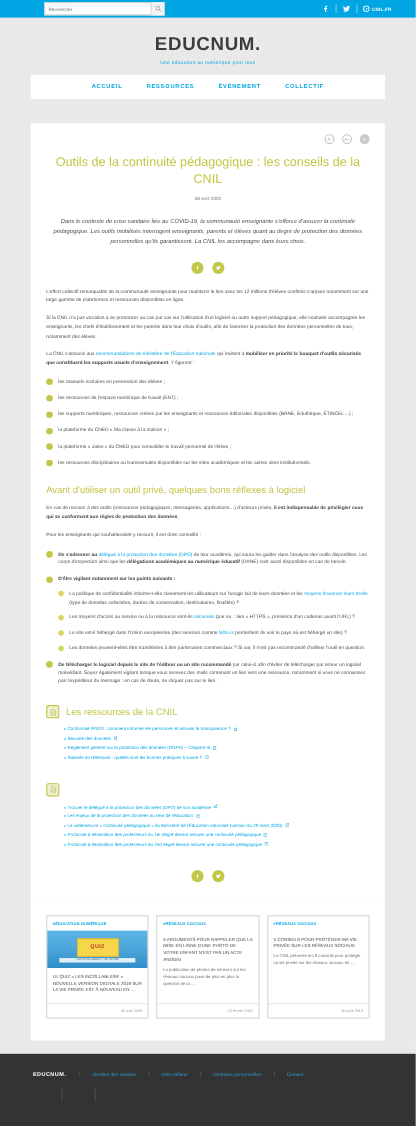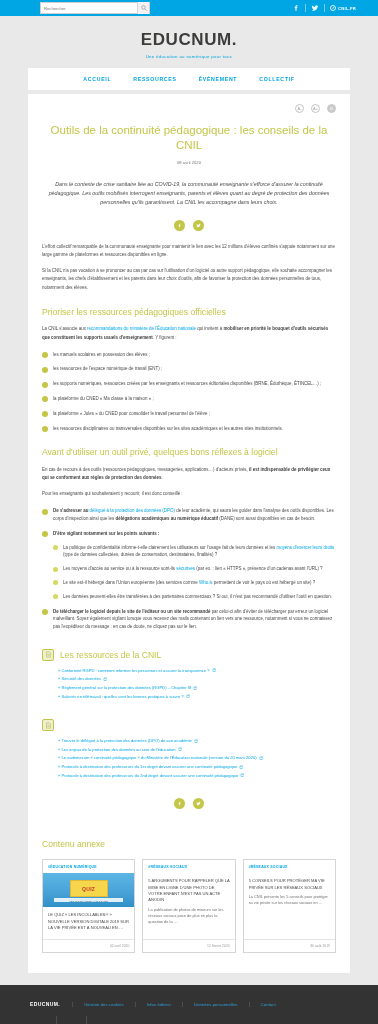--- a/index.html
+++ b/index.html
@@ -100,21 +100,21 @@
   }
   .nav-item {
     font-size: 5.2px;
     letter-spacing: .7px;
     color: #00a5e3;
     font-weight: bold;
     cursor: pointer;
   }
 
   
-  .page { background: #e9e9e9; padding: 4px 28px 0; }
+  .page { background: #e9e9e9; padding: 22px 28px 0; }
   .article {
     background: #ffffff;
     padding: 10px 14px 16px;
   }
   .tools {
     display: flex;
     justify-content: flex-end;
     gap: 7px;
     margin-bottom: 10px;
   }
@@ -438,21 +438,20 @@
       <div class="sbtn">
         <svg viewBox="0 0 24 24">
             <path d="M22 5.9c-.74.33-1.53.55-2.36.65a4.1 4.1 0 0 0 1.8-2.27c-.79.47-1.67.81-2.6 1a4.1 4.1 0 0 0-7 3.74A11.6 11.6 0 0 1 3.4 4.7a4.1 4.1 0 0 0 1.27 5.48c-.67-.02-1.3-.2-1.86-.5v.05a4.1 4.1 0 0 0 3.29 4.02c-.6.17-1.24.19-1.86.07a4.1 4.1 0 0 0 3.83 2.85A8.24 8.24 0 0 1 2 18.4a11.62 11.62 0 0 0 6.29 1.84c7.55 0 11.68-6.25 11.68-11.67l-.01-.53A8.3 8.3 0 0 0 22 5.9z"></path>
           </svg>
       </div>
     </div>
 
     <p class="body">L'effort collectif remarquable de la communauté enseignante pour maintenir le lien avec les 12 millions d'élèves confinés s'appuie notamment sur une large gamme de plateformes et ressources disponibles en ligne.</p>
     <p class="body tight">Si la CNIL n'a pas vocation à se prononcer au cas par cas sur l'utilisation d'un logiciel ou autre support pédagogique, elle souhaite accompagner les enseignants, les chefs d'établissement et les parents dans leur choix d'outils, afin de favoriser la protection des données personnelles de tous, notamment des élèves.</p>
 
-    <h2 class="sect">Prioriser les ressources pédagogiques officielles</h2>
     <p class="body tight">
       <span>La CNIL s'associe aux </span><span class="lnk">recommandations du ministère de l'Éducation nationale</span><span> qui invitent à </span><span class="b">mobiliser en priorité le bouquet d'outils sécurisés que constituent les supports usuels d'enseignement</span><span>. Y figurent :</span>
     </p>
     <ul class="bullets">
       <li>les manuels scolaires en possession des élèves ;</li>
       <li>les ressources de l'espace numérique de travail (ENT) ;</li>
       <li>les supports numériques, ressources créées par les enseignants et ressources éditoriales disponibles (BRNE, Éduthèque, ÉTINCEL…) ;</li>
       <li>la plateforme du CNED « Ma classe à la maison » ;</li>
       <li>la plateforme « Jules » du CNED pour consolider le travail personnel de l'élève ;</li>
       <li>les ressources disciplinaires ou transversales disponibles sur les sites académiques et les autres sites institutionnels.</li>
@@ -557,21 +556,20 @@
       </div>
       <div class="sbtn">
         <svg viewBox="0 0 24 24">
             <path d="M22 5.9c-.74.33-1.53.55-2.36.65a4.1 4.1 0 0 0 1.8-2.27c-.79.47-1.67.81-2.6 1a4.1 4.1 0 0 0-7 3.74A11.6 11.6 0 0 1 3.4 4.7a4.1 4.1 0 0 0 1.27 5.48c-.67-.02-1.3-.2-1.86-.5v.05a4.1 4.1 0 0 0 3.29 4.02c-.6.17-1.24.19-1.86.07a4.1 4.1 0 0 0 3.83 2.85A8.24 8.24 0 0 1 2 18.4a11.62 11.62 0 0 0 6.29 1.84c7.55 0 11.68-6.25 11.68-11.67l-.01-.53A8.3 8.3 0 0 0 22 5.9z"></path>
           </svg>
       </div>
     </div>
   </div>
 
   <div class="annexe">
-    <h2>Contenu annexe</h2>
     <div class="cards">
 
       <div class="card">
         <div class="card-tag">#ÉDUCATION NUMÉRIQUE</div>
         <div class="card-img">
           <div class="quizbox">
             <span class="quizword">QUIZ</span>
           </div>
           <div class="strip"></div>
           <div class="pill">LES INCOLLABLES • VIE PRIVÉE</div>

